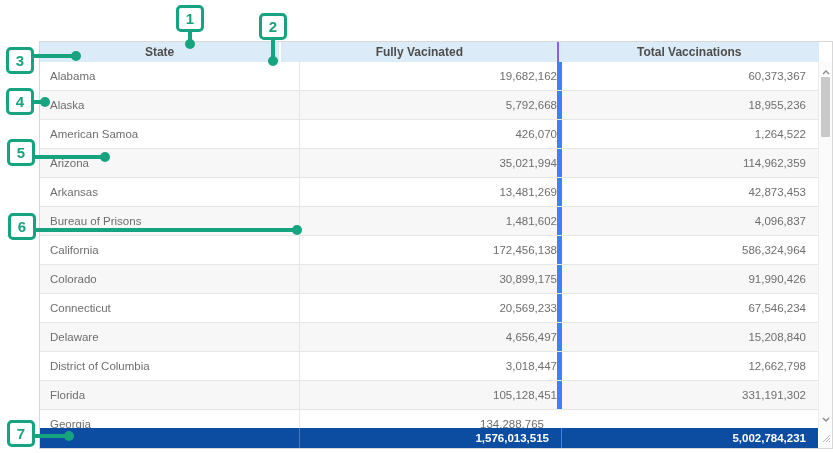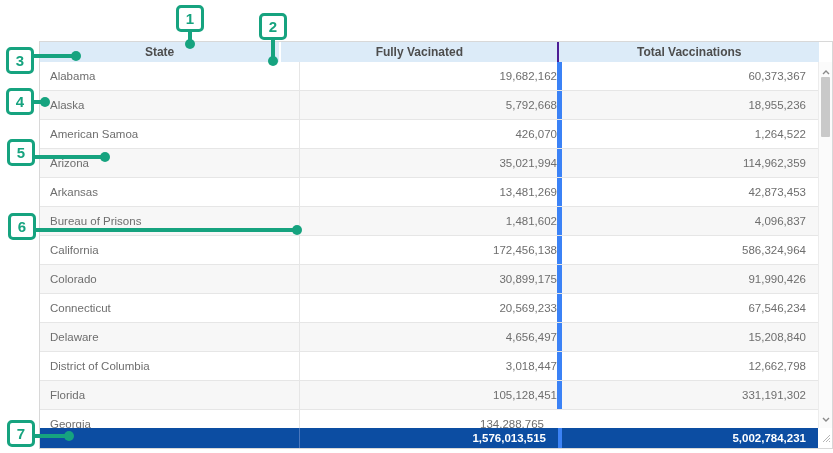--- a/index.html
+++ b/index.html
@@ -15,21 +15,21 @@
     border:1px solid #d8d8d8;background:#fff;box-sizing:border-box;
   }
   .header-row{display:flex;height:20px;background:#fff;}
   .hcell{
     background:var(--header-bg,#dcebf8);
     font-size:12px;font-weight:700;color:#4d4d4d;
     display:flex;align-items:center;justify-content:center;
     box-sizing:border-box;height:20px;
   }
   .hcell.c0{width:260px;border-right:2px solid #fff;}
-  .hcell.c1{width:300px;border-right:2px solid #4c1d95;}
+  .hcell.c1{width:300px;border-right:2px solid #8b5cf6;}
   .hcell.c2{width:280px;}
   .h-spacer{width:14px;background:#fff;}
   .tbody{position:relative;height:366px;overflow:hidden;background:#fff;}
   .rows-area{width:778px;}
   .trow{display:flex;height:29px;box-sizing:border-box;border-bottom:1px solid #e6e6e6;background:#ffffff;}
   .trow.alt{background:var(--row-alt,#f7f7f7);}
   .tcell{
     box-sizing:border-box;font-size:11.5px;color:#6e6e6e;
     display:flex;align-items:center;height:100%;
   }
@@ -45,21 +45,21 @@
   .sb-btn.up{top:1px;}
   .sb-btn.down{bottom:4px;}
   .sb-thumb{position:absolute;left:2px;top:15px;width:9px;height:60px;background:#c9c9c9;border-radius:1px;}
   
   .totals-row{display:flex;height:20px;}
   .totcell{
     background:var(--totals-bg,#0c4da2);color:#ffffff;font-weight:700;font-size:11.5px;
     box-sizing:border-box;display:flex;align-items:center;height:20px;
   }
   .totcell.c0{width:260px;border-right:1px solid #4a77bd;}
-  .totcell.c1{width:262px;justify-content:flex-end;padding-right:12px;border-right:4px solid #3b82f6;}
+  .totcell.c1{width:262px;justify-content:flex-end;padding-right:12px;border-right:1px solid #3b82f6;}
   .totcell.c2{width:256px;justify-content:flex-end;padding-right:12px;}
   .tot-spacer{width:14px;background:#fff;position:relative;}
   .grip{position:absolute;right:1px;bottom:1px;}
   
   .co-box{
     position:absolute;width:28px;height:27px;box-sizing:border-box;
     background:#fff;border:3px solid var(--accent,#16a37f);border-radius:5px;
     display:flex;align-items:center;justify-content:center;
     color:var(--accent,#16a37f);font-size:15px;font-weight:700;z-index:20;
   }

